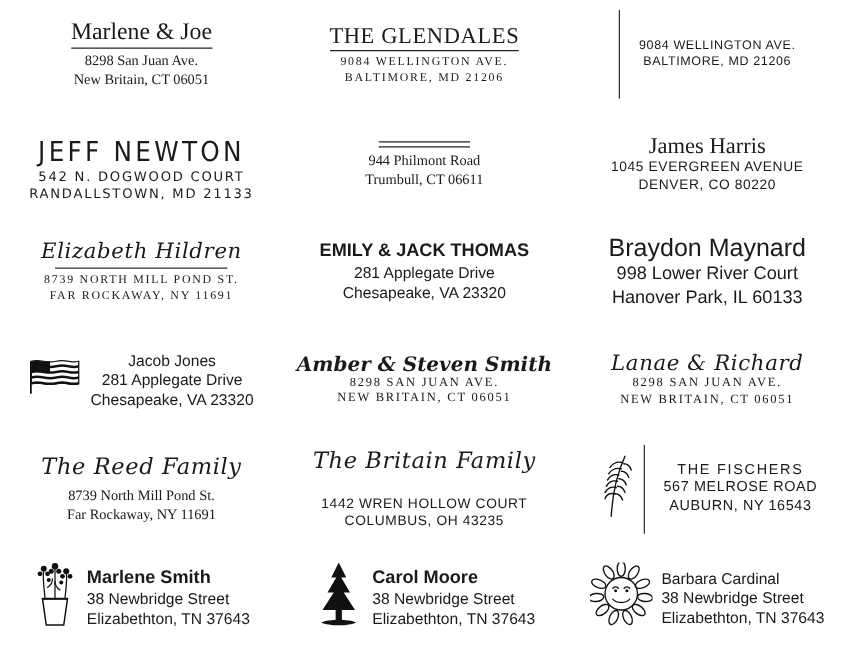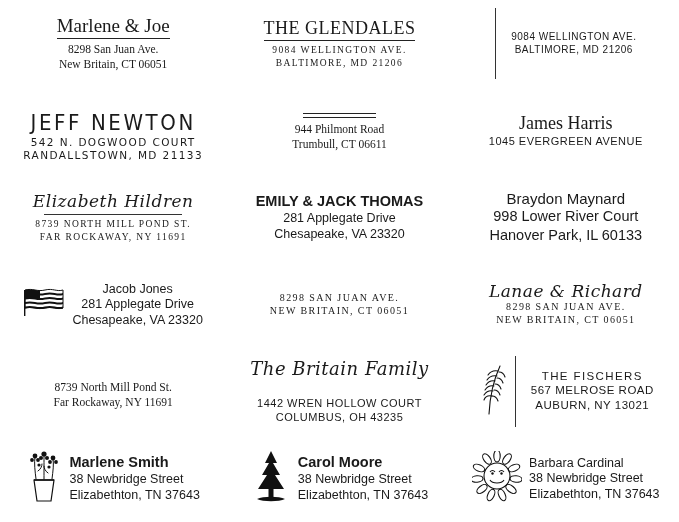--- a/index.html
+++ b/index.html
@@ -109,21 +109,21 @@
 
   .c6-name { font-size: 18px; }
   .c6-addr { font-size: 11px; }
 
   .c7-name { font-size: 17px; }
   .c7-addr { font-size: 9.5px; }
 
   .c8-name { font-size: 14.5px; font-weight: bold; }
   .c8-addr { font-size: 12.5px; }
 
-  .c9-name { font-size: 15px; text-align: center; }
+  .c9-name { font-size: 20px; text-align: center; }
   .c9-addr { font-size: 14.5px; }
 
   .c10-name { font-size: 12.5px; }
   .c10-addr { font-size: 12.5px; }
 
   .c11-name { font-size: 16px; }
   .c11-addr { font-size: 10px; }
 
   .c12-name { font-size: 17px; }
   .c12-addr { font-size: 10px; }
@@ -190,20 +190,21 @@
       <div class="rule-double"></div>
       <div class="addr f-serif c5-addr">944 Philmont Road</div>
       <div class="addr f-serif c5-addr">Trumbull, CT 06611</div>
     </div>
   </div>
 
   <div class="cell">
     <div class="stack">
       <div class="name f-serif c6-name">James Harris</div>
       <div class="addr f-sans track1 c6-addr">1045 EVERGREEN AVENUE</div>
+      <div class="addr f-sans track1 c6-addr">DENVER, CO 80220</div>
     </div>
   </div>
 
   <div class="cell">
     <div class="stack">
       <div class="name f-script track1 c7-name">Elizabeth Hildren</div>
       <div class="rule-thin"></div>
       <div class="addr f-serif track2 c7-addr">8739 NORTH MILL POND ST.</div>
       <div class="addr f-serif track2 c7-addr">FAR ROCKAWAY, NY 11691</div>
     </div>
@@ -243,35 +244,37 @@
     </span>
     <div class="stack">
       <div class="name f-sans c10-name">Jacob Jones</div>
       <div class="addr f-sans c10-addr">281 Applegate Drive</div>
       <div class="addr f-sans c10-addr">Chesapeake, VA 23320</div>
     </div>
   </div>
 
   <div class="cell">
     <div class="stack">
+      <div class="name f-script c11-name" style="font-weight:bold;">Amber &amp; Steven Smith</div>
       <div class="addr f-serif track2 c11-addr">8298 SAN JUAN AVE.</div>
       <div class="addr f-serif track2 c11-addr">NEW BRITAIN, CT 06051</div>
     </div>
   </div>
 
   <div class="cell">
     <div class="stack">
       <div class="name f-script track1 c12-name">Lanae &amp; Richard</div>
       <div class="addr f-serif track2 c12-addr">8298 SAN JUAN AVE.</div>
       <div class="addr f-serif track2 c12-addr">NEW BRITAIN, CT 06051</div>
     </div>
   </div>
 
   <div class="cell">
     <div class="stack">
+      <div class="name f-script track1 c13-name">The Reed Family</div>
       <div class="addr f-serif c13-addr" style="margin-top:6px;">8739 North Mill Pond St.</div>
       <div class="addr f-serif c13-addr">Far Rockaway, NY 11691</div>
     </div>
   </div>
 
   <div class="cell">
     <div class="stack">
       <div class="name f-script track1 c14-name">The Britain Family</div>
       <div class="addr f-sans track1 c14-addr" style="margin-top:16px;">1442 WREN HOLLOW COURT</div>
       <div class="addr f-sans track1 c14-addr">COLUMBUS, OH 43235</div>
@@ -294,21 +297,21 @@
           <path d="M17,21 C20,21 22,23 23,26"></path>
           <path d="M16,27 C19,27 21,29 22,32"></path>
           <path d="M14,33 C17,33 19,35 20,38"></path>
         </g>
       </svg>
     </span>
     <div class="vrule"></div>
     <div class="stack">
       <div class="name f-sans track2 c15-name">THE FISCHERS</div>
       <div class="addr f-sans track1 c15-addr">567 MELROSE ROAD</div>
-      <div class="addr f-sans track1 c15-addr">AUBURN, NY 13021</div>
+      <div class="addr f-sans track1 c15-addr">AUBURN, NY 16543</div>
     </div>
   </div>
 
   <div class="cell with-icon">
     <span class="icon">
       <svg width="36" height="56" viewBox="0 0 36 56" aria-hidden="true">
         <g stroke="#111" stroke-width="1" fill="none" stroke-linecap="round">
           <path d="M10,30 C9,22 8,14 9,8"></path>
           <path d="M18,30 C18,20 18,12 18,6"></path>
           <path d="M26,30 C27,22 28,15 27,10"></path>

